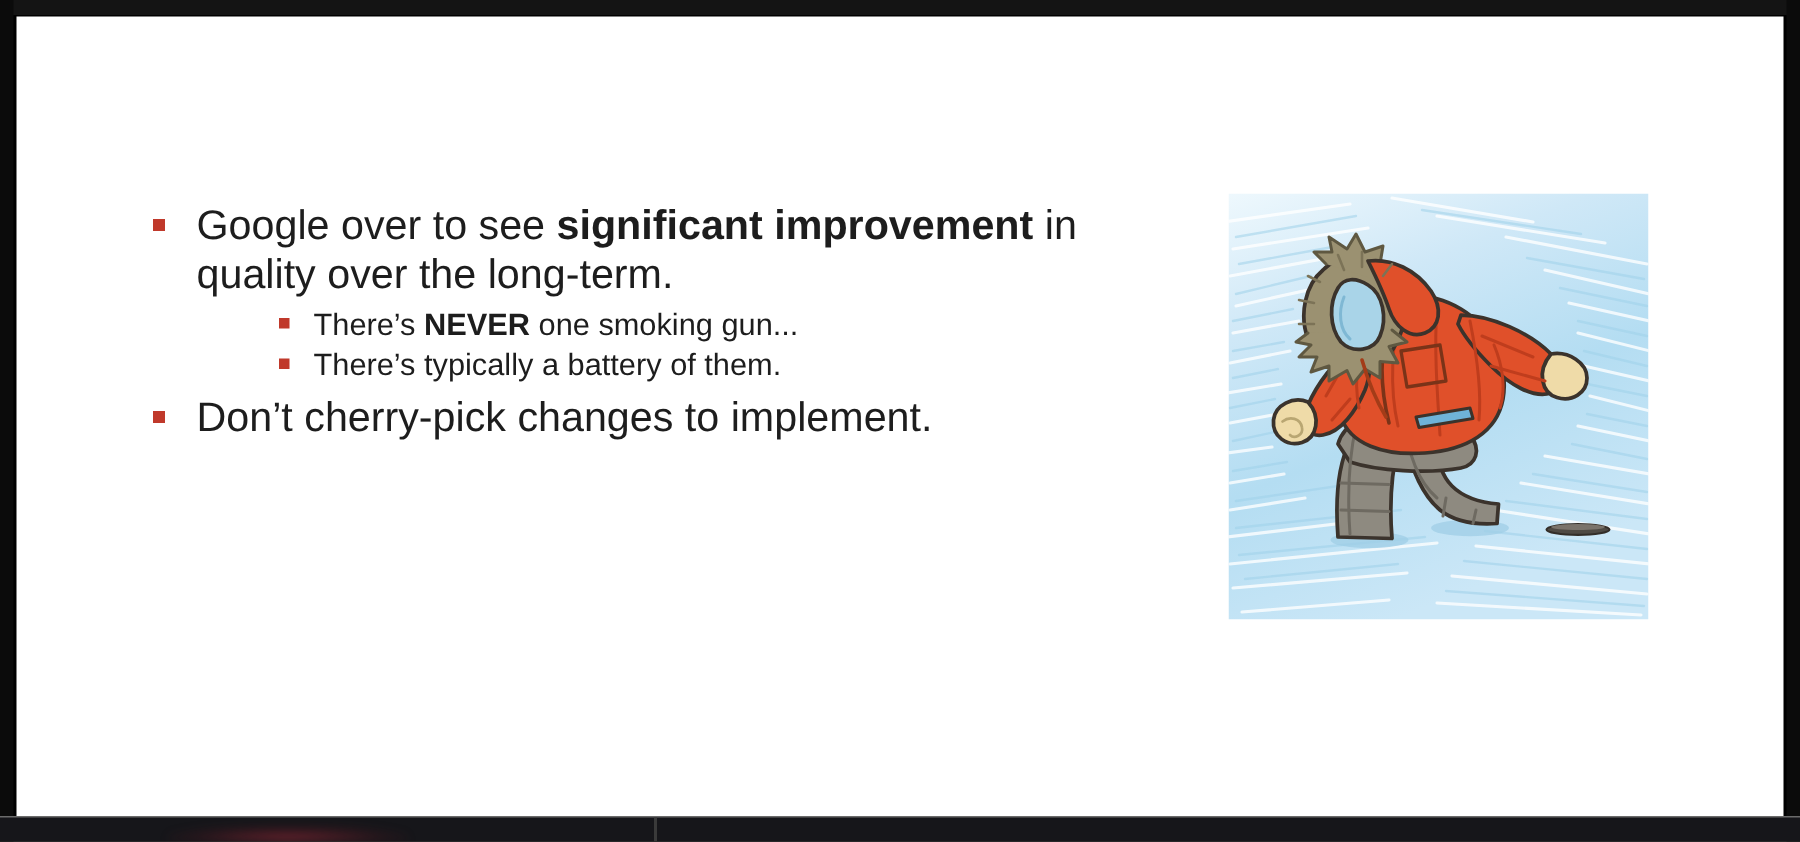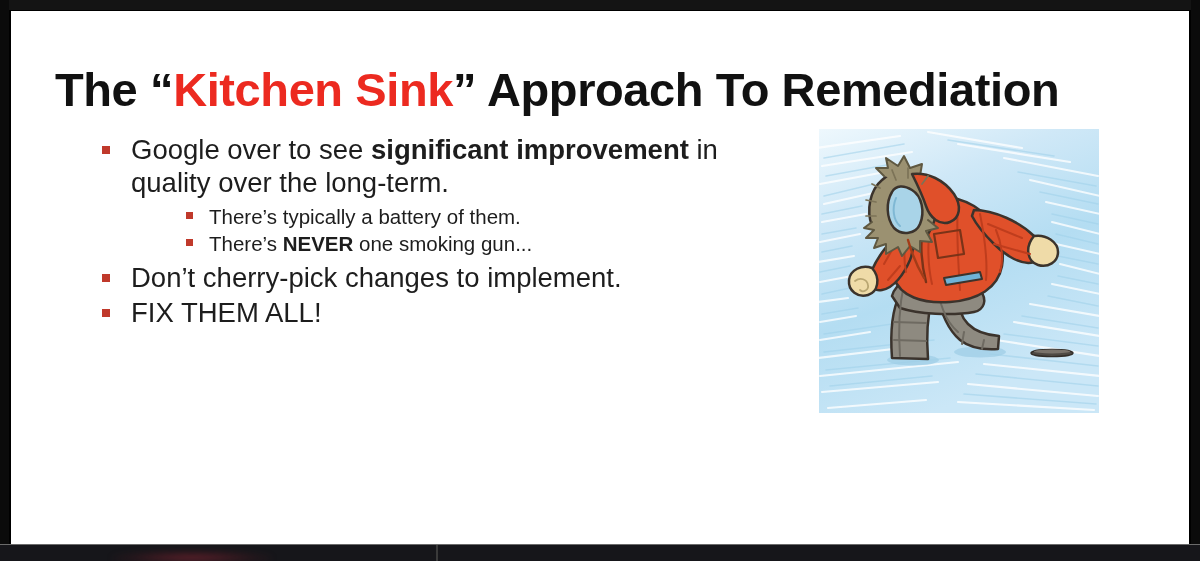--- a/index.html
+++ b/index.html
@@ -162,30 +162,28 @@
 <body>
 
 <div class="screen">
 
   <div class="frame-top"></div>
   <div class="frame-left"></div>
   <div class="frame-right"></div>
 
   <div class="slide">
 
-    <h1 class="slide-title" style="color: rgb(17, 17, 17);"><span>The “</span><span class="hl" style="color: rgb(236, 42, 32);">Kitchen Sink</span><span>” Approach To Remediation</span></h1>
 
     <div class="body-col">
       <ul class="lvl1" id="bullets">
           <li><span class="sq" style="background: rgb(192, 57, 43);"></span><span><span>Google over to see </span><span class="b">significant improvement</span><span> in quality over the long-term.</span></span><ul class="lvl2">
+              <li><span class="sq" style="background: rgb(192, 57, 43);"></span><span><span>There’s </span><span class="b">NEVER</span><span> one smoking gun...</span></span></li>
               <li><span class="sq" style="background: rgb(192, 57, 43);"></span><span><span>There’s typically a battery of them.</span></span></li>
-              <li><span class="sq" style="background: rgb(192, 57, 43);"></span><span><span>There’s </span><span class="b">NEVER</span><span> one smoking gun...</span></span></li>
             </ul></li>
           <li><span class="sq" style="background: rgb(192, 57, 43);"></span><span><span>Don’t cherry-pick changes to implement.</span></span></li>
-          <li><span class="sq" style="background: rgb(192, 57, 43);"></span><span><span>FIX THEM ALL!</span></span></li>
         </ul>
     </div>
 
     <div class="illustration">
       <svg viewBox="0 0 300 306" xmlns="http://www.w3.org/2000/svg" role="img">
         <defs>
           <clipPath id="photoclip">
               <rect x="11" y="11" width="280" height="284"></rect>
             </clipPath>
           <linearGradient id="snowgrad" x1="0" y1="0" x2="0.4" y2="1">

